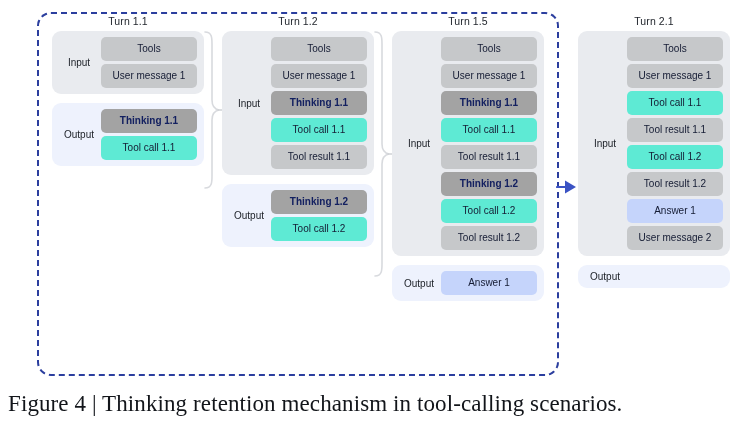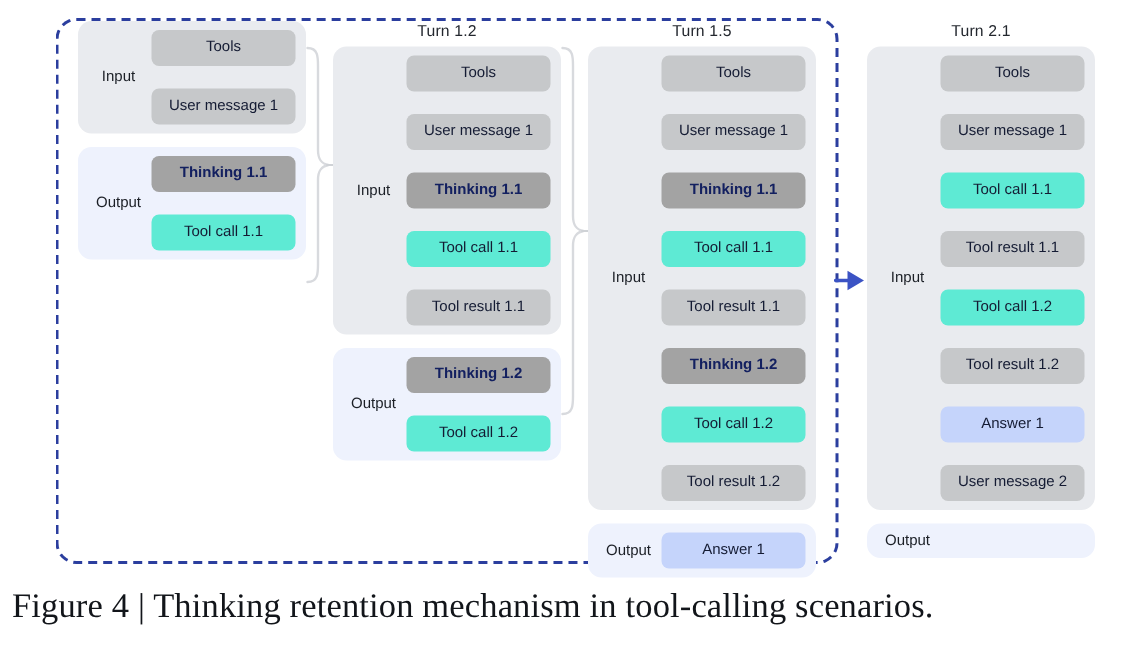--- a/index.html
+++ b/index.html
@@ -68,21 +68,21 @@
     color: #1b1f26;
     width: 44px;
     flex: 0 0 44px;
     text-align: center;
     line-height: 1.1;
   }
   .chips {
     flex: 1 1 auto;
     display: flex;
     flex-direction: column;
-    gap: 15px;
+    gap: 3px;
   }
 
   .chip {
     height: 24px;
     line-height: 24px;
     border-radius: 5px;
     font-size: 10px;
     text-align: center;
     color: #141b33;
     white-space: nowrap;
@@ -148,20 +148,21 @@
 
   <div id="boundary-arrow">
     <svg width="24" height="18" viewBox="0 0 24 18">
       <path d="M1 9 L 12 9" stroke="#3b53c4" stroke-width="2.2" stroke-linecap="round"></path>
       <path d="M9 2.5 L 20 9 L 9 15.5 Z" fill="#3b53c4"></path>
     </svg>
   </div>
 
   <div id="columns">
       <div class="turn-col" style="left: 52px; width: 152px;">
+        <div class="turn-title">Turn 1.1</div>
         <div class="group input">
           <div class="group-label">Input</div>
           <div class="chips">
             <div class="chip tool">Tools</div>
             <div class="chip tool">User message 1</div>
           </div>
         </div>
         <div class="group output">
           <div class="group-label">Output</div>
           <div class="chips">

